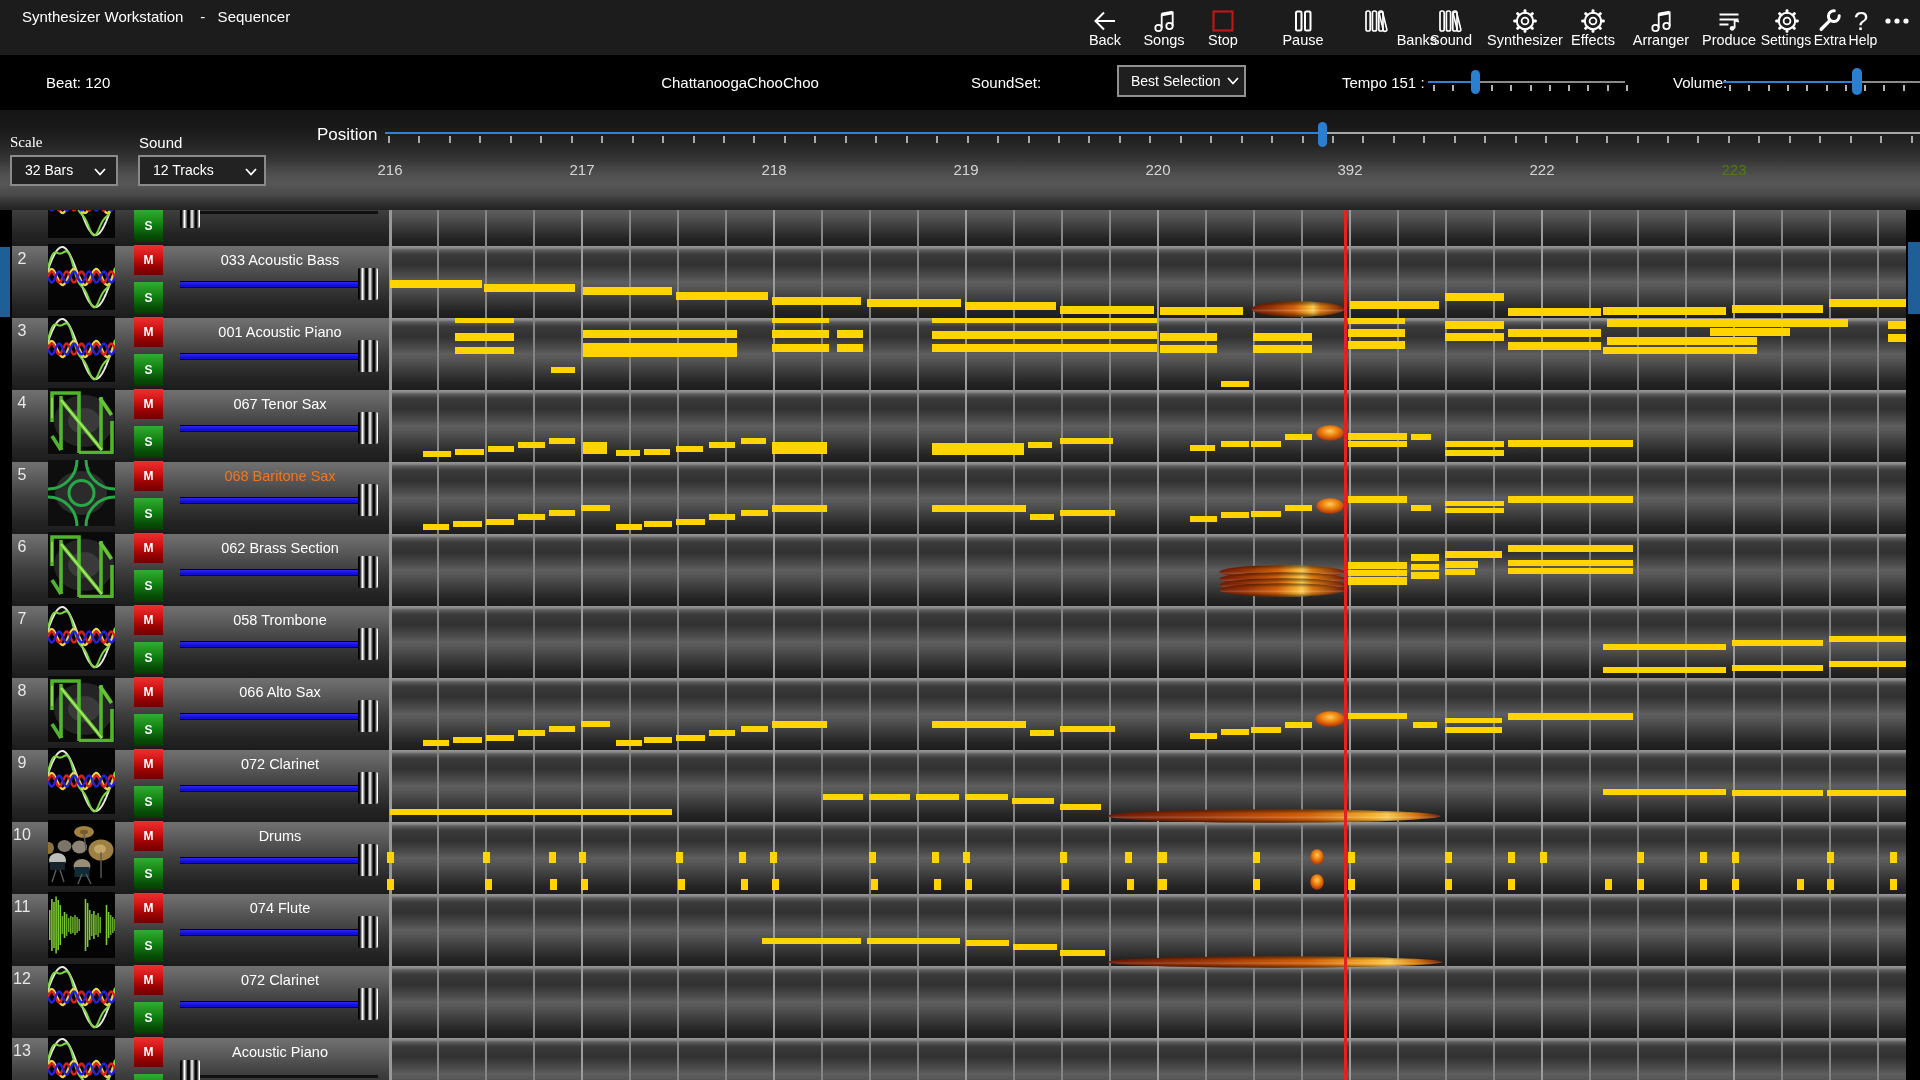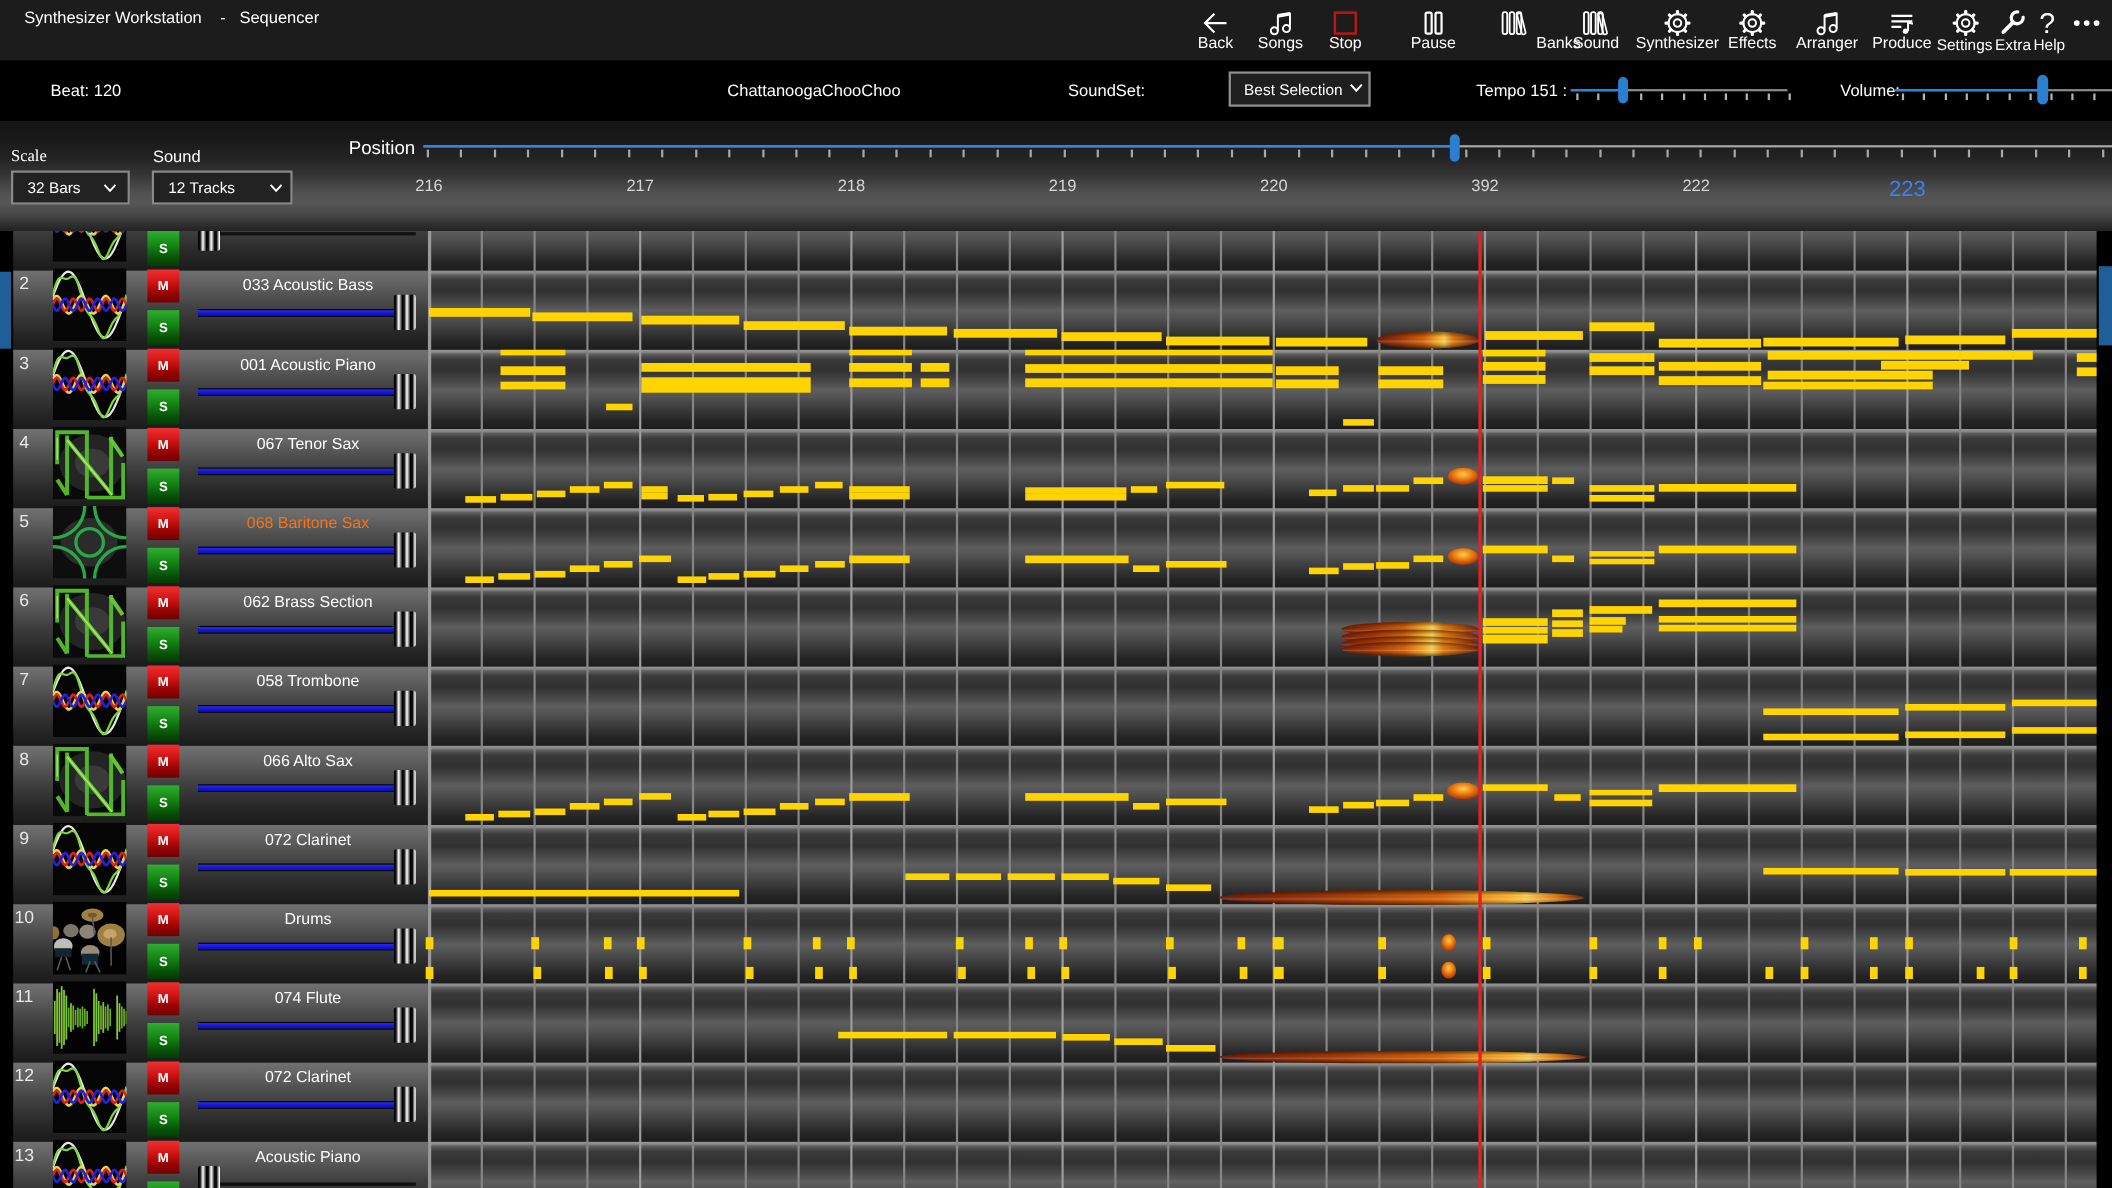--- a/index.html
+++ b/index.html
@@ -218,21 +218,21 @@
 <div class="tick" style="left:1880.1px;top:136px;height:7px;"></div>
 <div class="tick" style="left:1910.5px;top:136px;height:7px;"></div>
 <div class="abs" style="left:1318px;top:122px;width:9px;height:25px;border-radius:4.5px;background:#2b7fd0;"></div>
 <div class="abs" style="left:360px;top:161px;width:60px;text-align:center;color:#d5d5d5;font-size:15px;">216</div>
 <div class="abs" style="left:552px;top:161px;width:60px;text-align:center;color:#d5d5d5;font-size:15px;">217</div>
 <div class="abs" style="left:744px;top:161px;width:60px;text-align:center;color:#d5d5d5;font-size:15px;">218</div>
 <div class="abs" style="left:936px;top:161px;width:60px;text-align:center;color:#d5d5d5;font-size:15px;">219</div>
 <div class="abs" style="left:1128px;top:161px;width:60px;text-align:center;color:#d5d5d5;font-size:15px;">220</div>
 <div class="abs" style="left:1320px;top:161px;width:60px;text-align:center;color:#d5d5d5;font-size:15px;">392</div>
 <div class="abs" style="left:1512px;top:161px;width:60px;text-align:center;color:#d5d5d5;font-size:15px;">222</div>
-<div class="abs" style="left:1704px;top:161px;width:60px;text-align:center;color:#3b82f6;font-size:20px;">223</div>
+<div class="abs" style="left:1704px;top:161px;width:60px;text-align:center;color:#4d7c0f;font-size:15px;">223</div>
 <div class="abs" id="tracks" style="left:0;top:210px;width:1920px;height:870px;overflow:hidden;background:#000;">
 <div class="abs" style="left:12px;top:-36px;width:377px;height:72px;background:linear-gradient(180deg,#717171 0%,#646464 14%,#404040 48%,#262626 80%,#1b1b1b 100%);"></div>
 <div class="abs" style="left:391px;top:-36px;width:1515px;height:72px;background:linear-gradient(180deg,#969696 0px,#8a8a8a 2px,#5e5e5e 4px,#3a3a3a 12%,#313131 26%,#4c4c4c 42%,#5e5e5e 50%,#525252 60%,#3a3a3a 75%,#242424 90%,#1d1d1d 100%);"></div>
 
 <div class="abs" style="left:48px;top:-38px;width:67px;height:66px;"><svg width="67" height="66" viewBox="0 0 67 66" style="">
           <rect width="67" height="66" fill="#050505"></rect>
           <path d="M0,25.6 L1,22.9 L2,20.3 L3,17.8 L4,15.4 L5,13.2 L6,11.2 L7,9.4 L8,7.8 L9,6.3 L10,5.2 L11,4.2 L12,3.6 L13,3.2 L14,3.0 L15,3.1 L16,3.5 L17,4.1 L18,5.0 L19,6.1 L20,7.5 L21,9.1 L22,10.9 L23,12.9 L24,15.1 L25,17.4 L26,19.9 L27,22.4 L28,25.1 L29,27.9 L30,30.7 L31,33.5 L32,36.3 L33,39.1 L34,41.8 L35,44.4 L36,47.0 L37,49.4 L38,51.7 L39,53.8 L40,55.7 L41,57.5 L42,59.0 L43,60.3 L44,61.3 L45,62.1 L46,62.7 L47,63.0 L48,63.0 L49,62.7 L50,62.2 L51,61.5 L52,60.5 L53,59.2 L54,57.7 L55,56.0 L56,54.1 L57,52.0 L58,49.8 L59,47.4 L60,44.9 L61,42.2 L62,39.5 L63,36.7 L64,33.9 L65,31.1 L66,28.3 L67,25.6" stroke="#e8e8e8" stroke-width="2" fill="none"></path>
           <path d="M0,23.7 L1,20.1 L2,16.8 L3,13.9 L4,11.6 L5,9.9 L6,8.9 L7,8.5 L8,8.4 L9,8.7 L10,9.1 L11,9.4 L12,9.5 L13,9.5 L14,9.1 L15,8.6 L16,8.0 L17,7.5 L18,7.3 L19,7.5 L20,8.3 L21,9.7 L22,11.8 L23,14.5 L24,17.7 L25,21.2 L26,24.8 L27,28.3 L28,31.6 L29,34.5 L30,37.0 L31,38.9 L32,40.5 L33,41.7 L34,42.8 L35,43.9 L36,45.1 L37,46.6 L38,48.4 L39,50.5 L40,52.8 L41,55.3 L42,57.8 L43,60.0 L44,61.8 L45,63.0 L46,63.5 L47,63.3 L48,62.4 L49,60.9 L50,58.9 L51,56.7 L52,54.4 L53,52.2 L54,50.2 L55,48.5 L56,47.1 L57,46.0 L58,45.0 L59,44.0 L60,42.9 L61,41.4 L62,39.5 L63,37.2 L64,34.3 L65,31.0 L66,27.4 L67,23.7" stroke="#7ed63e" stroke-width="2" fill="none"></path>
           <path d="M0,28.5 L1,26.8 L2,25.7 L3,25.1 L4,25.1 L5,25.7 L6,27.0 L7,28.7 L8,30.7 L9,32.9 L10,35.1 L11,37.2 L12,38.9 L13,40.2 L14,40.9 L15,41.0 L16,40.4 L17,39.3 L18,37.6 L19,35.7 L20,33.5 L21,31.2 L22,29.1 L23,27.3 L24,26.0 L25,25.2 L26,25.0 L27,25.5 L28,26.5 L29,28.1 L30,30.0 L31,32.2 L32,34.4 L33,36.5 L34,38.4 L35,39.8 L36,40.7 L37,41.0 L38,40.7 L39,39.7 L40,38.2 L41,36.3 L42,34.2 L43,32.0 L44,29.8 L45,27.9 L46,26.4 L47,25.4 L48,25.0 L49,25.2 L50,26.1 L51,27.5 L52,29.3 L53,31.4 L54,33.7 L55,35.9 L56,37.8 L57,39.4 L58,40.5 L59,41.0 L60,40.8 L61,40.1 L62,38.8 L63,37.0 L64,34.9 L65,32.7 L66,30.5 L67,28.5" stroke="#e8d44a" stroke-width="2.4" fill="none"></path>
           <path d="M0,33.0 L1,30.7 L2,28.9 L3,27.8 L4,27.5 L5,28.3 L6,29.9 L7,32.0 L8,34.3 L9,36.4 L10,37.8 L11,38.5 L12,38.2 L13,36.9 L14,35.0 L15,32.7 L16,30.5 L17,28.7 L18,27.7 L19,27.6 L20,28.4 L21,30.1 L22,32.2 L23,34.5 L24,36.6 L25,38.0 L26,38.5 L27,38.1 L28,36.7 L29,34.8 L30,32.5 L31,30.3 L32,28.6 L33,27.6 L34,27.6 L35,28.6 L36,30.3 L37,32.5 L38,34.8 L39,36.7 L40,38.1 L41,38.5 L42,38.0 L43,36.6 L44,34.5 L45,32.2 L46,30.1 L47,28.4 L48,27.6 L49,27.7 L50,28.7 L51,30.5 L52,32.7 L53,35.0 L54,36.9 L55,38.2 L56,38.5 L57,37.8 L58,36.4 L59,34.3 L60,32.0 L61,29.9 L62,28.3 L63,27.5 L64,27.8 L65,28.9 L66,30.7 L67,33.0" stroke="#d82222" stroke-width="2.4" fill="none"></path>

